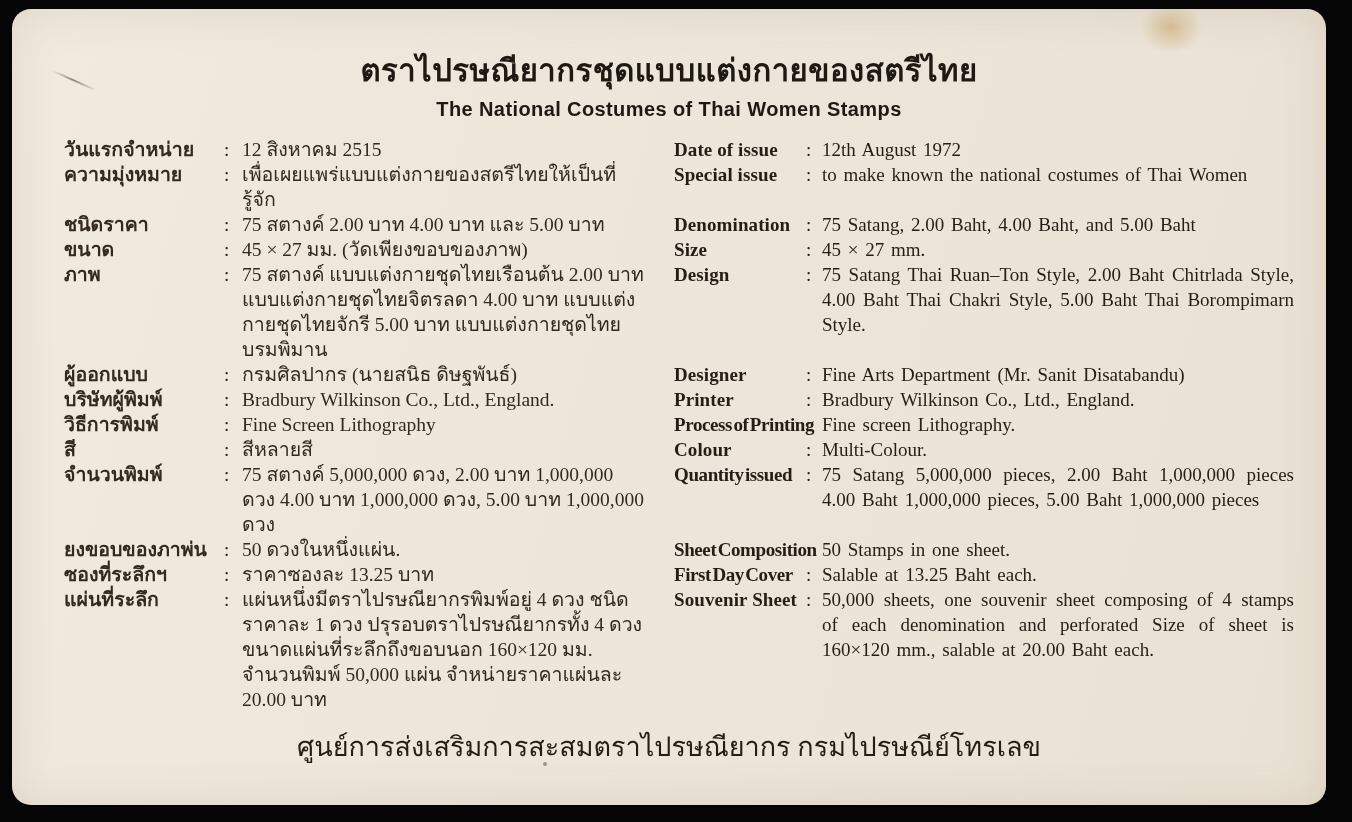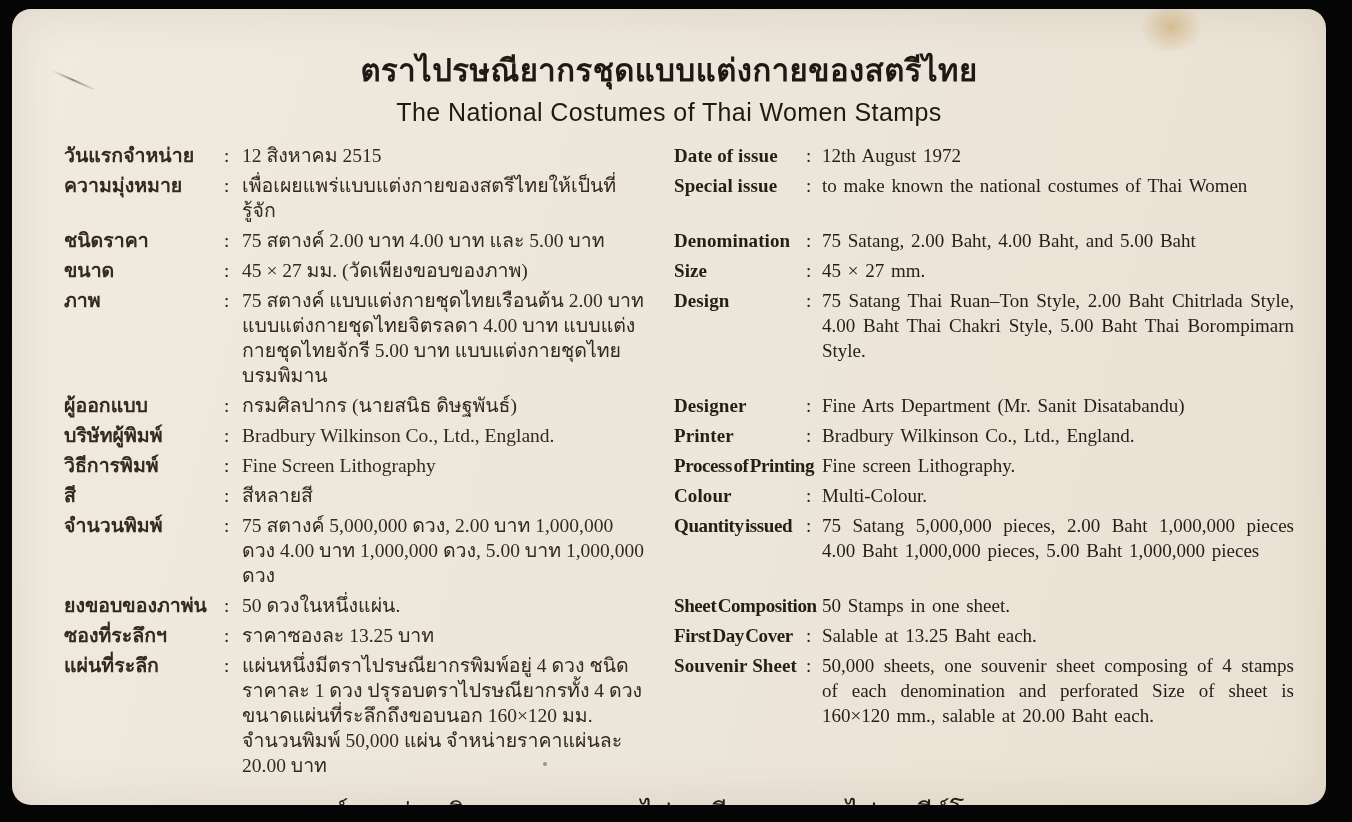--- a/index.html
+++ b/index.html
@@ -38,30 +38,29 @@
     margin-top:36px;
     text-align:center;
     font-size:31px;font-weight:700;
     color:#1e1913;
     letter-spacing:.5px;
     font-family:"Liberation Serif","DejaVu Serif",serif;
   }
   .title-en{
     margin-top:3px;
     text-align:center;
-    font-size:25px;font-weight:400;
+    font-size:20px;font-weight:700;
     color:#1e1913;
     font-family:"Liberation Sans","DejaVu Sans",sans-serif;
     letter-spacing:.4px;
   }
   .content{
     margin:16px 32px 0 52px;
     display:grid;
     grid-template-columns:160px 18px 402px 30px 132px 16px auto;
-    row-gap:5px;
     font-size:19px;
     line-height:25px;
   }
   .cell{align-self:start;}
   .label-th,.val-th{
     font-family:"Liberation Serif","DejaVu Serif",serif;
     font-size:19.5px;
     color:#33291e;
   }
   .label-en,.val-en{

